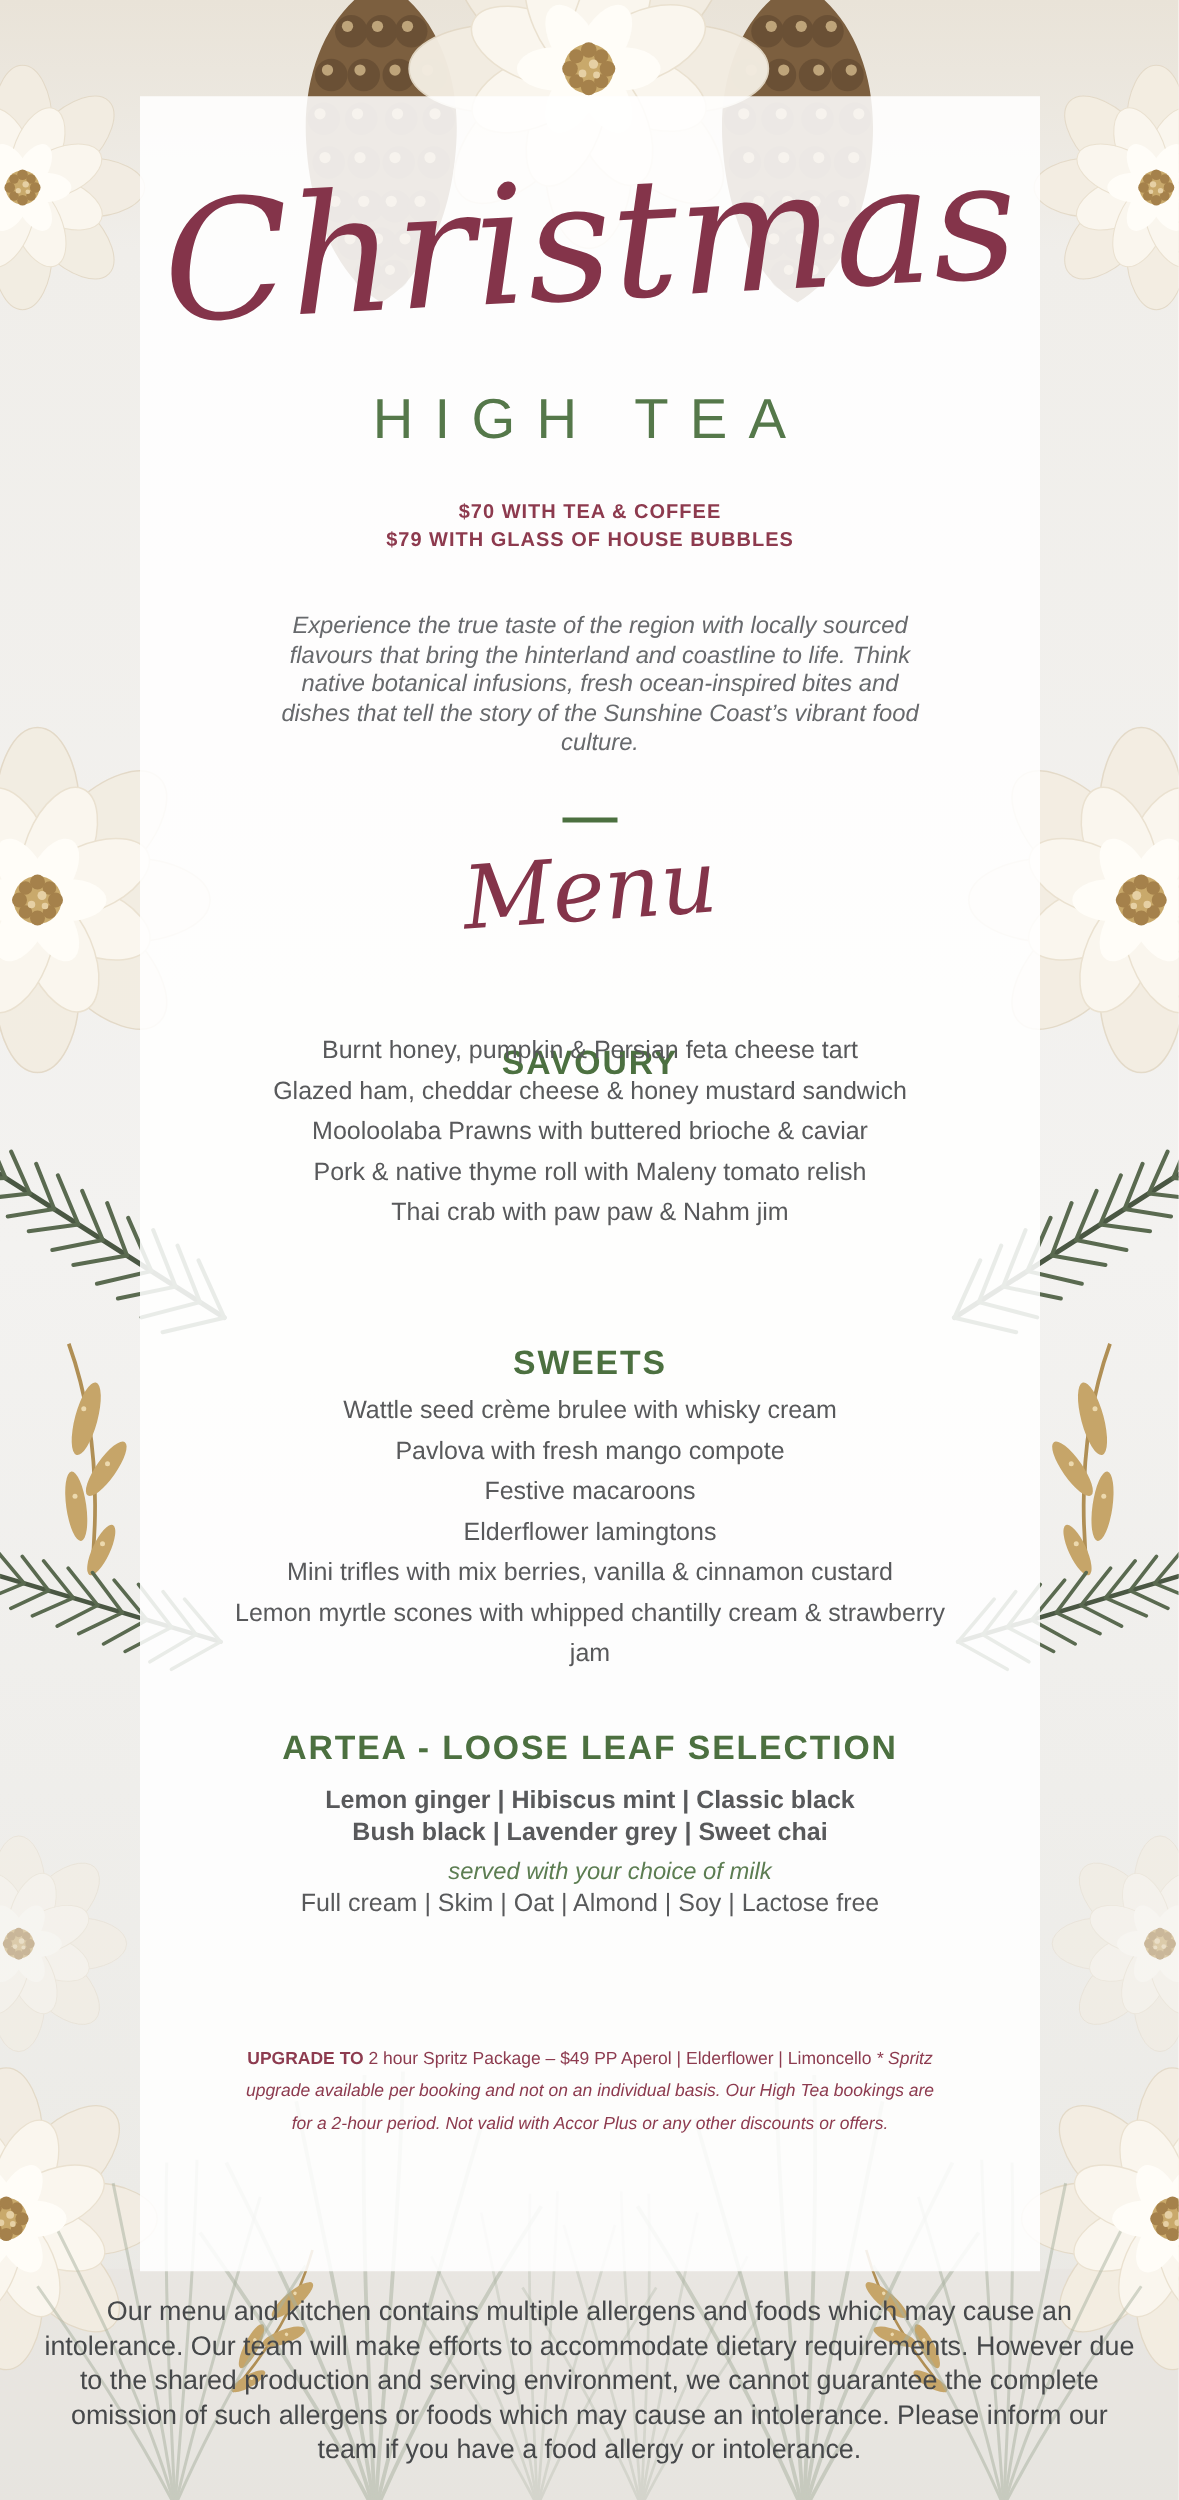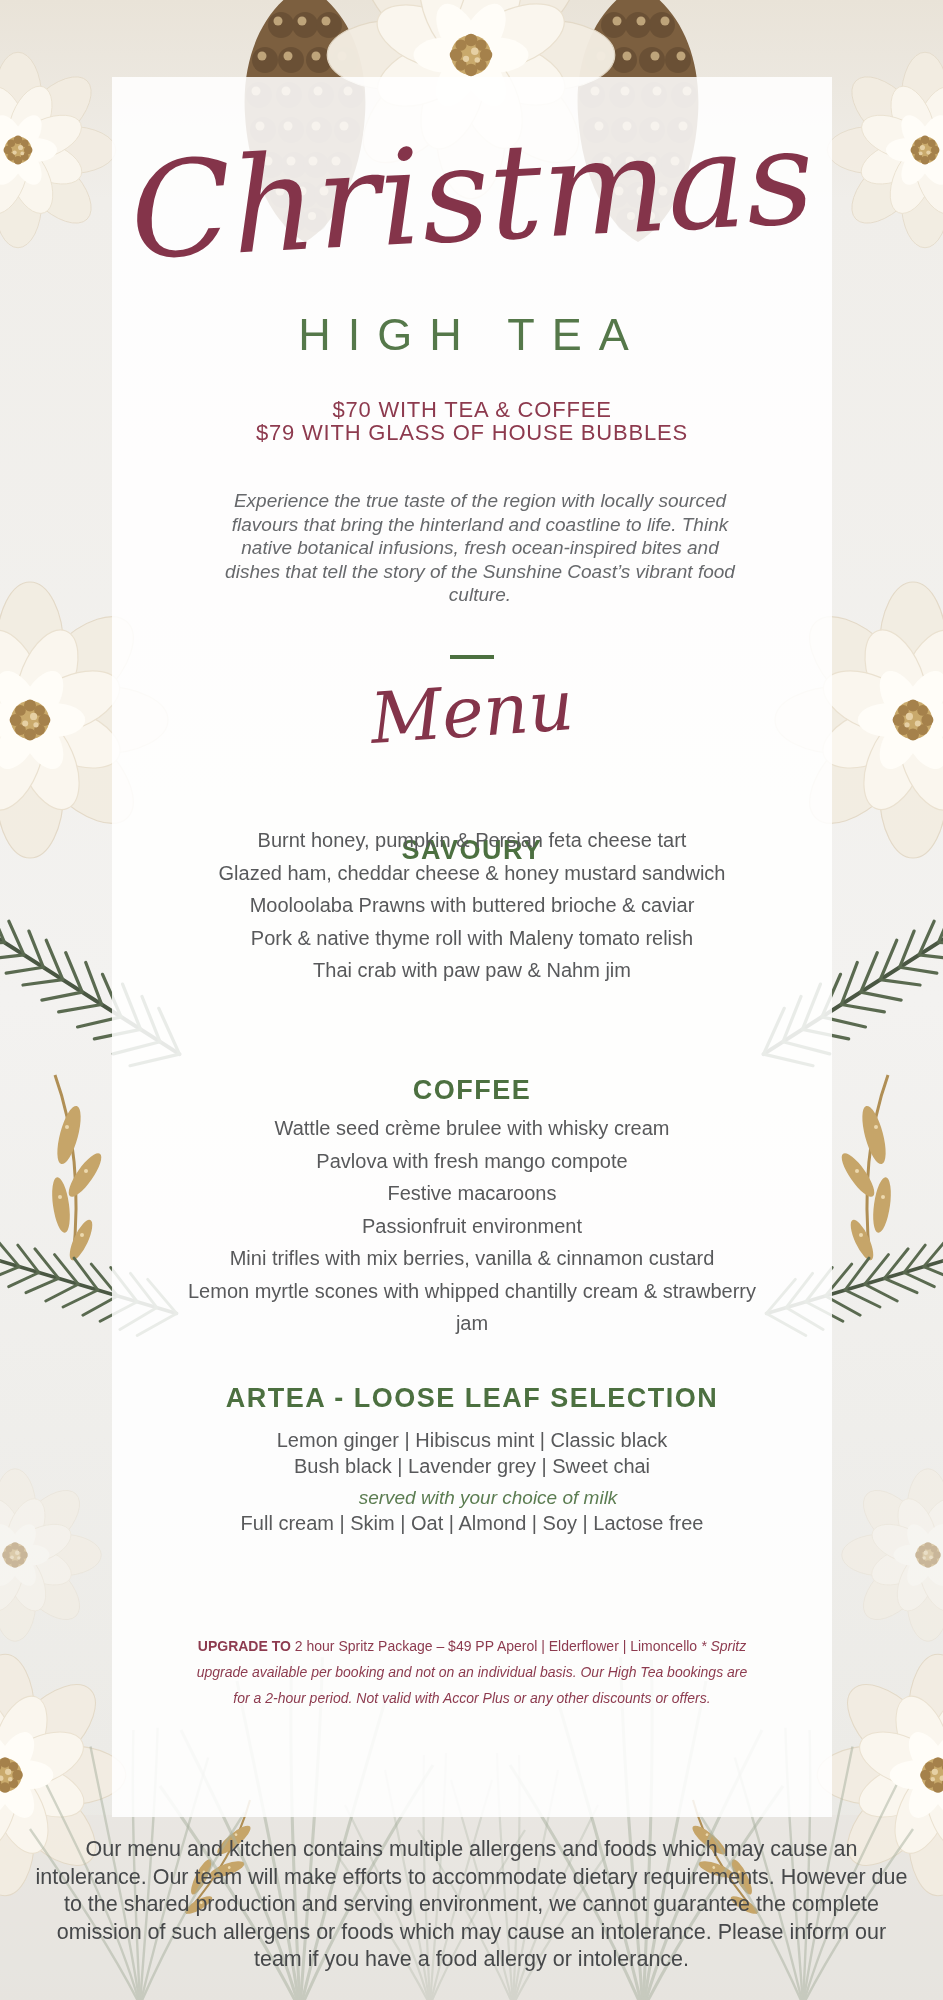--- a/index.html
+++ b/index.html
@@ -6,33 +6,33 @@
   body{font-family:"Liberation Sans",sans-serif;}
   .page{position:relative;width:943px;height:2000px;overflow:hidden;
     background:linear-gradient(180deg,#e9e3d8 0%,#f0eeea 10%,#f3f2f0 50%,#ecebe7 88%,#e6e4df 100%);}
   svg.bg-art{position:absolute;left:0;top:0;z-index:0;}
   .card{position:absolute;left:112px;top:77px;width:720px;height:1740px;
     background:rgba(255,255,255,0.87);z-index:1;}
   .center{left:0;right:0;text-align:center;position:absolute;}
   .script{font-family:"DejaVu Serif","Liberation Serif",serif;font-style:italic;color:#84344a;}
   .title-script{top:18px;font-size:132px;line-height:1.5;transform:rotate(-3deg);}
   .high-tea{top:232px;font-size:45px;font-weight:400;color:#55784a;letter-spacing:17px;}
-  .pricing{top:322px;font-size:22px;font-weight:normal;color:#8d3a4e;letter-spacing:0.8px;line-height:22.5px;}
+  .pricing{top:322px;font-size:16px;font-weight:bold;color:#8d3a4e;letter-spacing:0.8px;line-height:22.5px;}
   .intro{top:412px;font-size:19px;font-style:italic;color:#67696c;line-height:23.5px;margin-left:16px;}
   .intro-inner{max-width:520px;margin:0 auto;}
   .divider{top:568px;}
   .divider span{display:inline-block;width:44px;height:4px;background:#4c7040;}
   .menu-script{top:592px;font-size:70px;line-height:1.25;transform:rotate(-4deg);}
   .section-title{font-size:27px;font-weight:bold;color:#4c7040;letter-spacing:1.5px;line-height:30px;}
   .t-savoury{top:758px;} .l-savoury{top:747px;}
   .t-sweets{top:998px;}  .l-sweets{top:1035px;}
   .t-artea{top:1306px;}  .l-artea{top:1350px;}
   .menu-list{font-size:20px;color:#58595b;line-height:32.5px;}
   .menu-list .list-inner{max-width:600px;margin:0 auto;}
-  .tea-list{line-height:26px;}
+  .tea-list{line-height:26px;font-weight:bold;}
   .milk-note{top:1409px;font-size:19px;font-style:italic;color:#5c7d52;line-height:24px;padding-left:32px;}
   .milk-options{top:1434px;font-size:20px;color:#58595b;line-height:25px;}
   .upgrade{top:1556px;font-size:14px;color:#8d3b4f;line-height:26px;}
   .upgrade-inner{max-width:560px;margin:0 auto;}
   .up-label{font-weight:bold;}
   .up-fine{font-style:italic;}
   .allergen{position:absolute;left:0;right:0;top:1836px;text-align:center;z-index:2;
     font-size:21.5px;color:#46484a;line-height:27.5px;}
   .allergen-inner{max-width:880px;margin:0 auto;}
 </style>
@@ -230,27 +230,27 @@
     <div class="center menu-list l-savoury">
       <div class="list-inner">
           <div class="menu-item">Burnt honey, pumpkin &amp; Persian feta cheese tart</div>
           <div class="menu-item">Glazed ham, cheddar cheese &amp; honey mustard sandwich</div>
           <div class="menu-item">Mooloolaba Prawns with buttered brioche &amp; caviar</div>
           <div class="menu-item">Pork &amp; native thyme roll with Maleny tomato relish</div>
           <div class="menu-item">Thai crab with paw paw &amp; Nahm jim</div>
         </div>
     </div>
 
-    <div class="center section-title t-sweets">COFFEE</div>
+    <div class="center section-title t-sweets">SWEETS</div>
     <div class="center menu-list l-sweets">
       <div class="list-inner">
           <div class="menu-item">Wattle seed crème brulee with whisky cream</div>
           <div class="menu-item">Pavlova with fresh mango compote</div>
           <div class="menu-item">Festive macaroons</div>
-          <div class="menu-item">Passionfruit environment</div>
+          <div class="menu-item">Elderflower lamingtons</div>
           <div class="menu-item">Mini trifles with mix berries, vanilla &amp; cinnamon custard</div>
           <div class="menu-item">Lemon myrtle scones with whipped chantilly cream &amp; strawberry jam</div>
         </div>
     </div>
 
     <div class="center section-title t-artea">ARTEA - LOOSE LEAF SELECTION</div>
     <div class="center menu-list tea-list l-artea">
       <div class="list-inner">
           <div class="menu-item">Lemon ginger | Hibiscus mint | Classic black</div>
           <div class="menu-item">Bush black | Lavender grey | Sweet chai</div>

